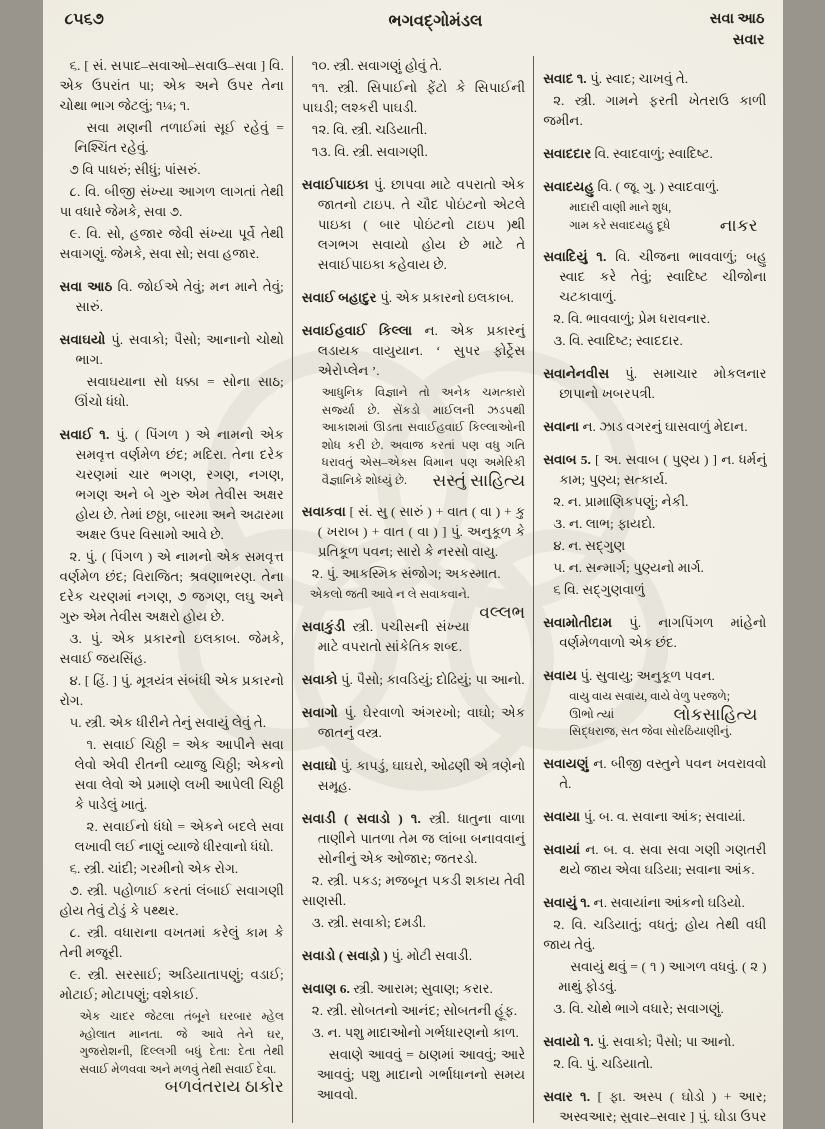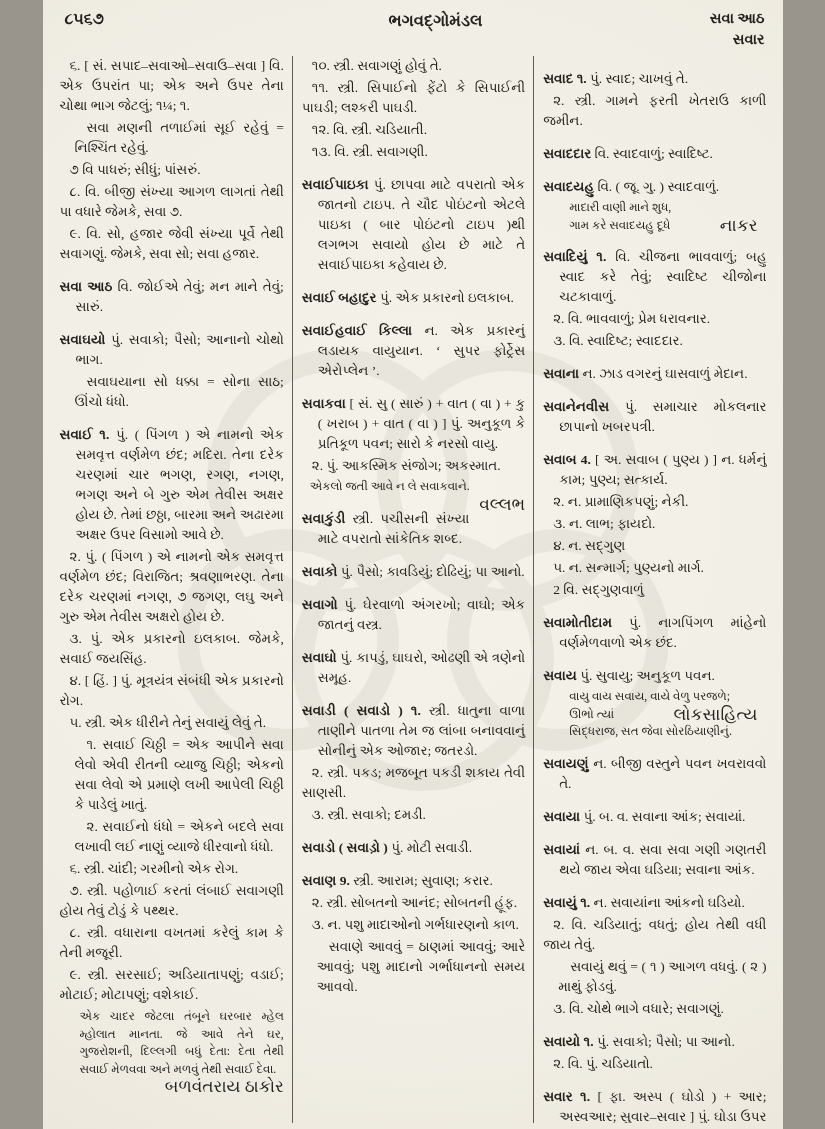--- a/index.html
+++ b/index.html
@@ -87,56 +87,57 @@
         <p class="para quote">એક ચાદર જેટલા તંબૂને ઘરબાર મ્હેલ મ્હોલાત માનતા. જે આવે તેને ઘર, ગુજરોશની, દિલ્લગી બધું દેતા: દેતા તેથી સવાઈ મેળવવા અને મળવું તેથી સવાઈ દેવા.<span class="attr">બળવંતરાય ઠાકોર</span></p>
       </div>
     <div class="col col-mid">
         <p class="para sense">૧૦. સ્ત્રી. સવાગણું હોવું તે.</p>
         <p class="para sense">૧૧. સ્ત્રી. સિપાઈનો ફેંટો કે સિપાઈની પાઘડી; લશ્કરી પાઘડી.</p>
         <p class="para sense">૧૨. વિ. સ્ત્રી. ચડિયાતી.</p>
         <p class="para sense">૧૩. વિ. સ્ત્રી. સવાગણી.</p>
         <p class="para entry"><b>સવાઈપાઇકા </b>પું. છાપવા માટે વપરાતો એક જાતનો ટાઇપ. તે ચૌદ પોઇંટનો એટલે પાઇકા ( બાર પોઇંટનો ટાઇપ )થી લગભગ સવાયો હોય છે માટે તે સવાઈપાઇકા કહેવાય છે.</p>
         <p class="para entry"><b>સવાઈ બહાદુર </b>પું. એક પ્રકારનો ઇલકાબ.</p>
         <p class="para entry"><b>સવાઈહવાઈ કિલ્લા </b>ન. એક પ્રકારનું લડાયક વાયુયાન. ‘ સુપર ફોર્ટ્રેસ એરોપ્લેન ’.</p>
+        <p class="para quote">આધુનિક વિજ્ઞાને તો અનેક ચમત્કારો સર્જ્યા છે. સેંકડો માઈલની ઝડપથી આકાશમાં ઊડતા સવાઈહવાઈ કિલ્લાઓની શોધ કરી છે. અવાજ કરતાં પણ વધુ ગતિ ધરાવતું એસ–એક્સ વિમાન પણ અમેરિકી વૈજ્ઞાનિકે શોધ્યું છે.<span class="attr">સસ્તું સાહિત્ય</span></p>
         <p class="para entry"><b>સવાકવા </b>[ સં. સુ ( સારું ) + વાત ( વા ) + કુ ( ખરાબ ) + વાત ( વા ) ] પું. અનુકૂળ કે પ્રતિકૂળ પવન; સારો કે નરસો વાયુ.</p>
         <p class="para sense">૨. પું. આકસ્મિક સંજોગ; અકસ્માત.</p>
         <p class="para quoteline">એકલો જતી આવે ન લે સવાકવાને.<span class="attr">વલ્લભ</span></p>
         <p class="para entry"><b>સવાકુંડી </b>સ્ત્રી. પચીસની સંખ્યા માટે વપરાતો સાંકેતિક શબ્દ.</p>
         <p class="para entry"><b>સવાકો </b>પું. પૈસો; કાવડિયું; દોઢિયું; પા આનો.</p>
         <p class="para entry"><b>સવાગો </b>પું. ઘેરવાળો અંગરખો; વાઘો; એક જાતનું વસ્ત્ર.</p>
         <p class="para entry"><b>સવાઘો </b>પું. કાપડું, ઘાઘરો, ઓઢણી એ ત્રણેનો સમૂહ.</p>
         <p class="para entry"><b>સવાડી ( સવાડો ) ૧. </b>સ્ત્રી. ધાતુના વાળા તાણીને પાતળા તેમ જ લાંબા બનાવવાનું સોનીનું એક ઓજાર; જતરડો.</p>
         <p class="para sense">૨. સ્ત્રી. પકડ; મજબૂત પકડી શકાય તેવી સાણસી.</p>
         <p class="para sense">૩. સ્ત્રી. સવાકો; દમડી.</p>
         <p class="para entry"><b>સવાડો ( સવાડ઼ો ) </b>પું. મોટી સવાડી.</p>
-        <p class="para entry"><b>સવાણ 9. </b>સ્ત્રી. આરામ; સુવાણ; કરાર.</p>
+        <p class="para entry"><b>સવાણ 6. </b>સ્ત્રી. આરામ; સુવાણ; કરાર.</p>
         <p class="para sense">૨. સ્ત્રી. સોબતનો આનંદ; સોબતની હૂંફ.</p>
         <p class="para sense">૩. ન. પશુ માદાઓનો ગર્ભધારણનો કાળ.</p>
         <p class="para idiom">સવાણે આવવું = ઠાણમાં આવવું; આરે આવવું; પશુ માદાનો ગર્ભાધાનનો સમય આવવો.</p>
       </div>
     <div class="col col-right">
         <p class="para entry"><b>સવાદ ૧. </b>પું. સ્વાદ; ચાખવું તે.</p>
         <p class="para sense">૨. સ્ત્રી. ગામને ફરતી ખેતરાઉ કાળી જમીન.</p>
         <p class="para entry"><b>સવાદદાર </b>વિ. સ્વાદવાળું; સ્વાદિષ્ટ.</p>
         <p class="para entry"><b>સવાદયહુ </b>વિ. ( જૂ. ગુ. ) સ્વાદવાળું.</p>
         <p class="para verse">
           <span class="verse-line">માદારી વાણી માને શુધ,</span>
           <span class="verse-line"><span class="attr">નાકર</span>ગામ કરે સવાદયહુ દૂધે</span>
         </p>
         <p class="para entry"><b>સવાદિયું ૧. </b>વિ. ચીજના ભાવવાળું; બહુ સ્વાદ કરે તેવું; સ્વાદિષ્ટ ચીજોના ચટકાવાળું.</p>
         <p class="para sense">૨. વિ. ભાવવાળું; પ્રેમ ધરાવનાર.</p>
         <p class="para sense">૩. વિ. સ્વાદિષ્ટ; સ્વાદદાર.</p>
+        <p class="para entry"><b>સવાનેનવીસ </b>પું. સમાચાર મોકલનાર છાપાનો ખબરપત્રી.</p>
         <p class="para entry"><b>સવાના </b>ન. ઝાડ વગરનું ઘાસવાળું મેદાન.</p>
-        <p class="para entry"><b>સવાનેનવીસ </b>પું. સમાચાર મોકલનાર છાપાનો ખબરપત્રી.</p>
-        <p class="para entry"><b>સવાબ 4. </b>[ અ. સવાબ ( પુણ્ય ) ] ન. ધર્મનું કામ; પુણ્ય; સત્કાર્ય.</p>
+        <p class="para entry"><b>સવાબ 5. </b>[ અ. સવાબ ( પુણ્ય ) ] ન. ધર્મનું કામ; પુણ્ય; સત્કાર્ય.</p>
         <p class="para sense">૨. ન. પ્રામાણિકપણું; નેકી.</p>
         <p class="para sense">૩. ન. લાભ; ફાયદો.</p>
         <p class="para sense">૪. ન. સદ્ગુણ</p>
         <p class="para sense">૫. ન. સન્માર્ગ; પુણ્યનો માર્ગ.</p>
-        <p class="para sense">2 વિ. સદ્ગુણવાળું</p>
+        <p class="para sense">૬ વિ. સદ્ગુણવાળું</p>
         <p class="para entry"><b>સવામોતીદામ </b>પું. નાગપિંગળ માંહેનો વર્ણમેળવાળો એક છંદ.</p>
         <p class="para entry"><b>સવાય </b>પું. સુવાયુ; અનુકૂળ પવન.</p>
         <p class="para verse">
           <span class="verse-line">વાયુ વાય સવાય, વાયે વેળુ પરજળે;</span>
           <span class="verse-line"><span class="attr">લોકસાહિત્ય</span>ઊભો ત્યાં સિદ્ધરાજ, સત જેવા સોરઠિયાણીનું.</span>
         </p>
         <p class="para entry"><b>સવાયણું </b>ન. બીજી વસ્તુને પવન ખવરાવવો તે.</p>
         <p class="para entry"><b>સવાયા </b>પું. બ. વ. સવાના આંક; સવાયાં.</p>
         <p class="para entry"><b>સવાયાં </b>ન. બ. વ. સવા સવા ગણી ગણતરી થયે જાય એવા ઘડિયા; સવાના આંક.</p>
         <p class="para entry"><b>સવાયું ૧. </b>ન. સવાયાંના આંકનો ઘડિયો.</p>

